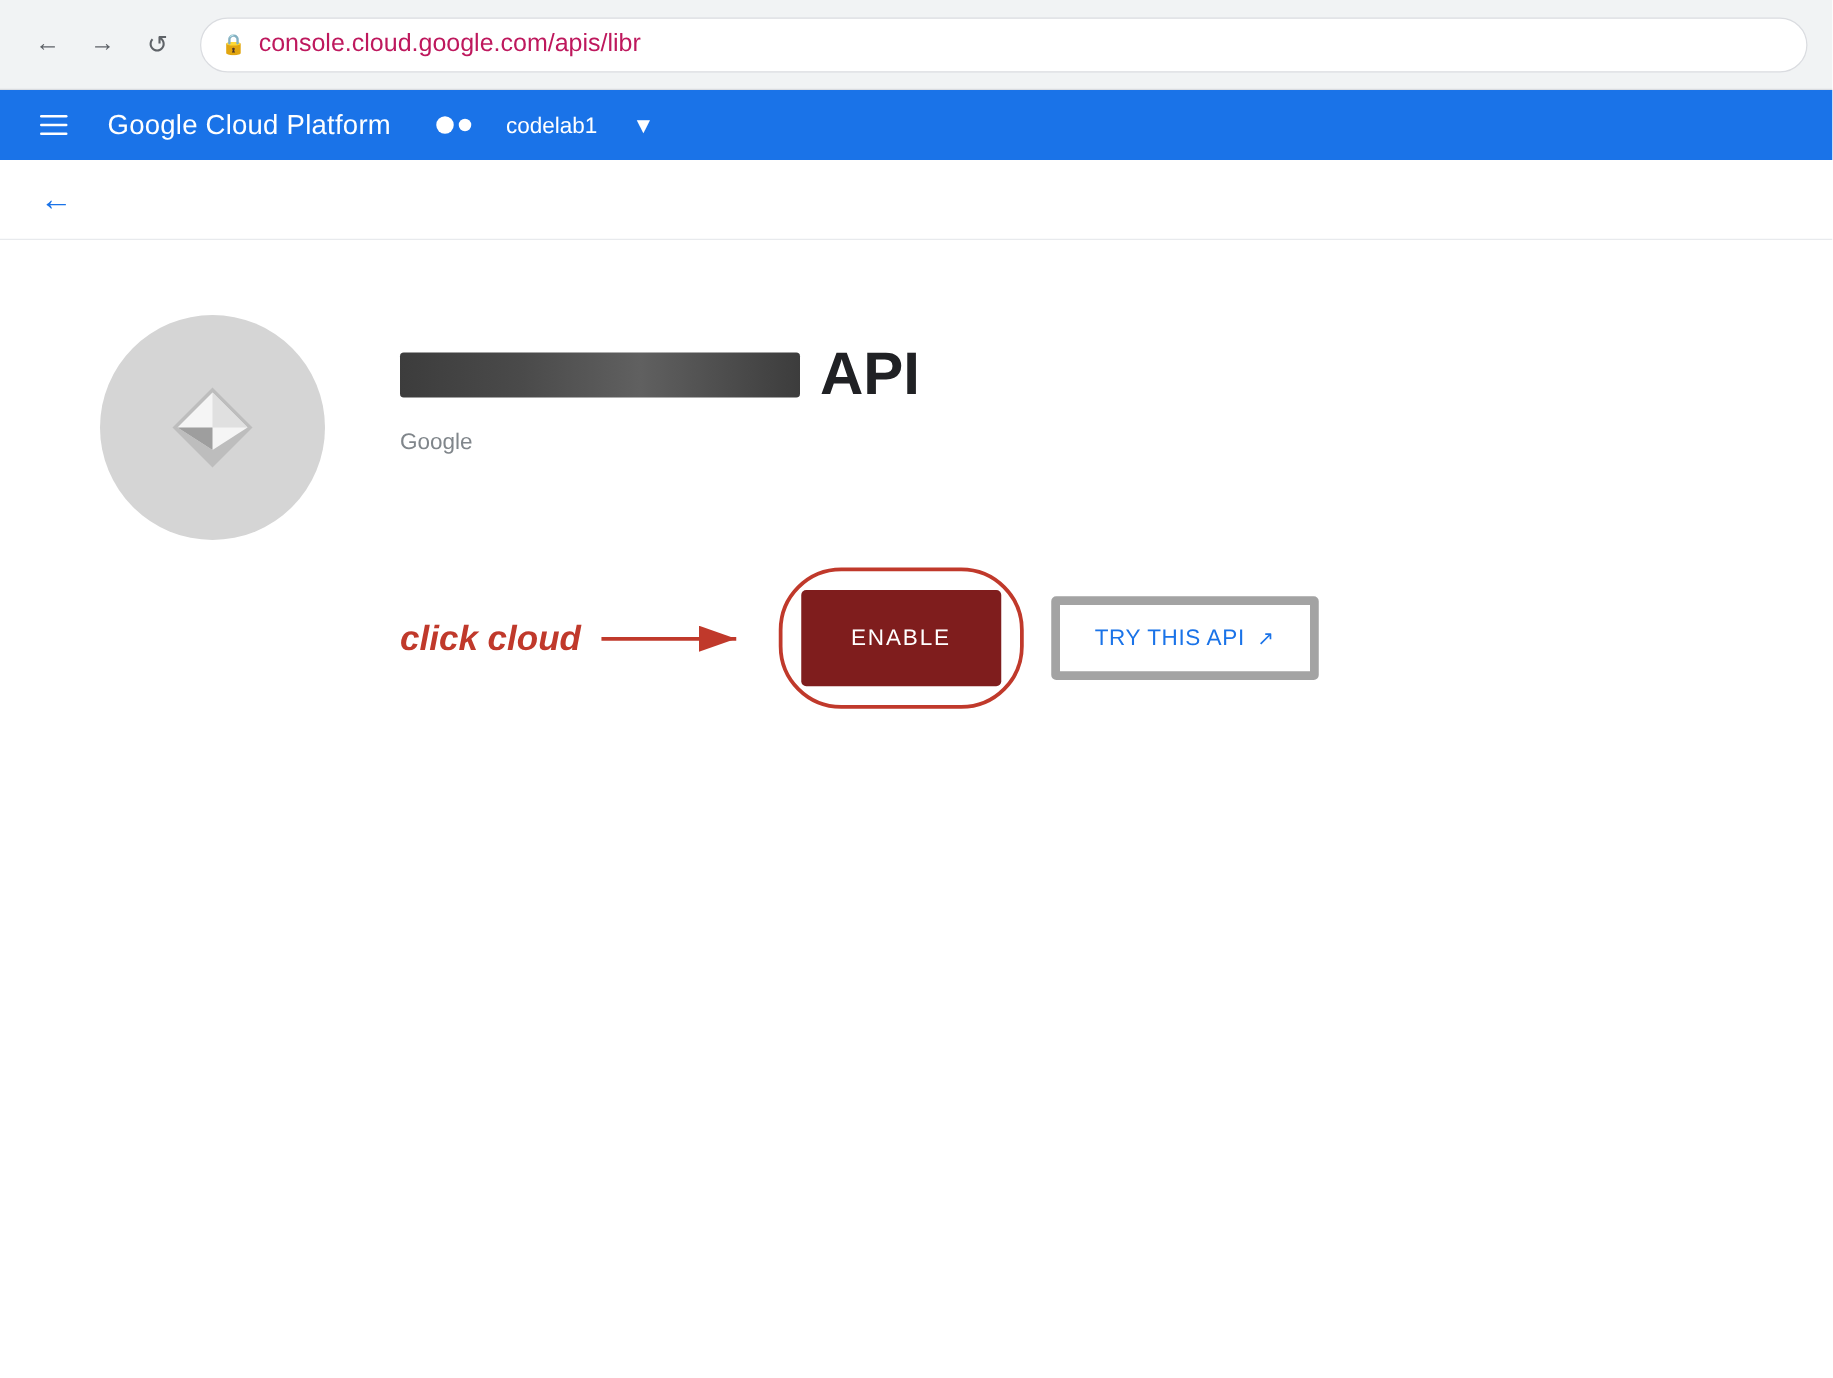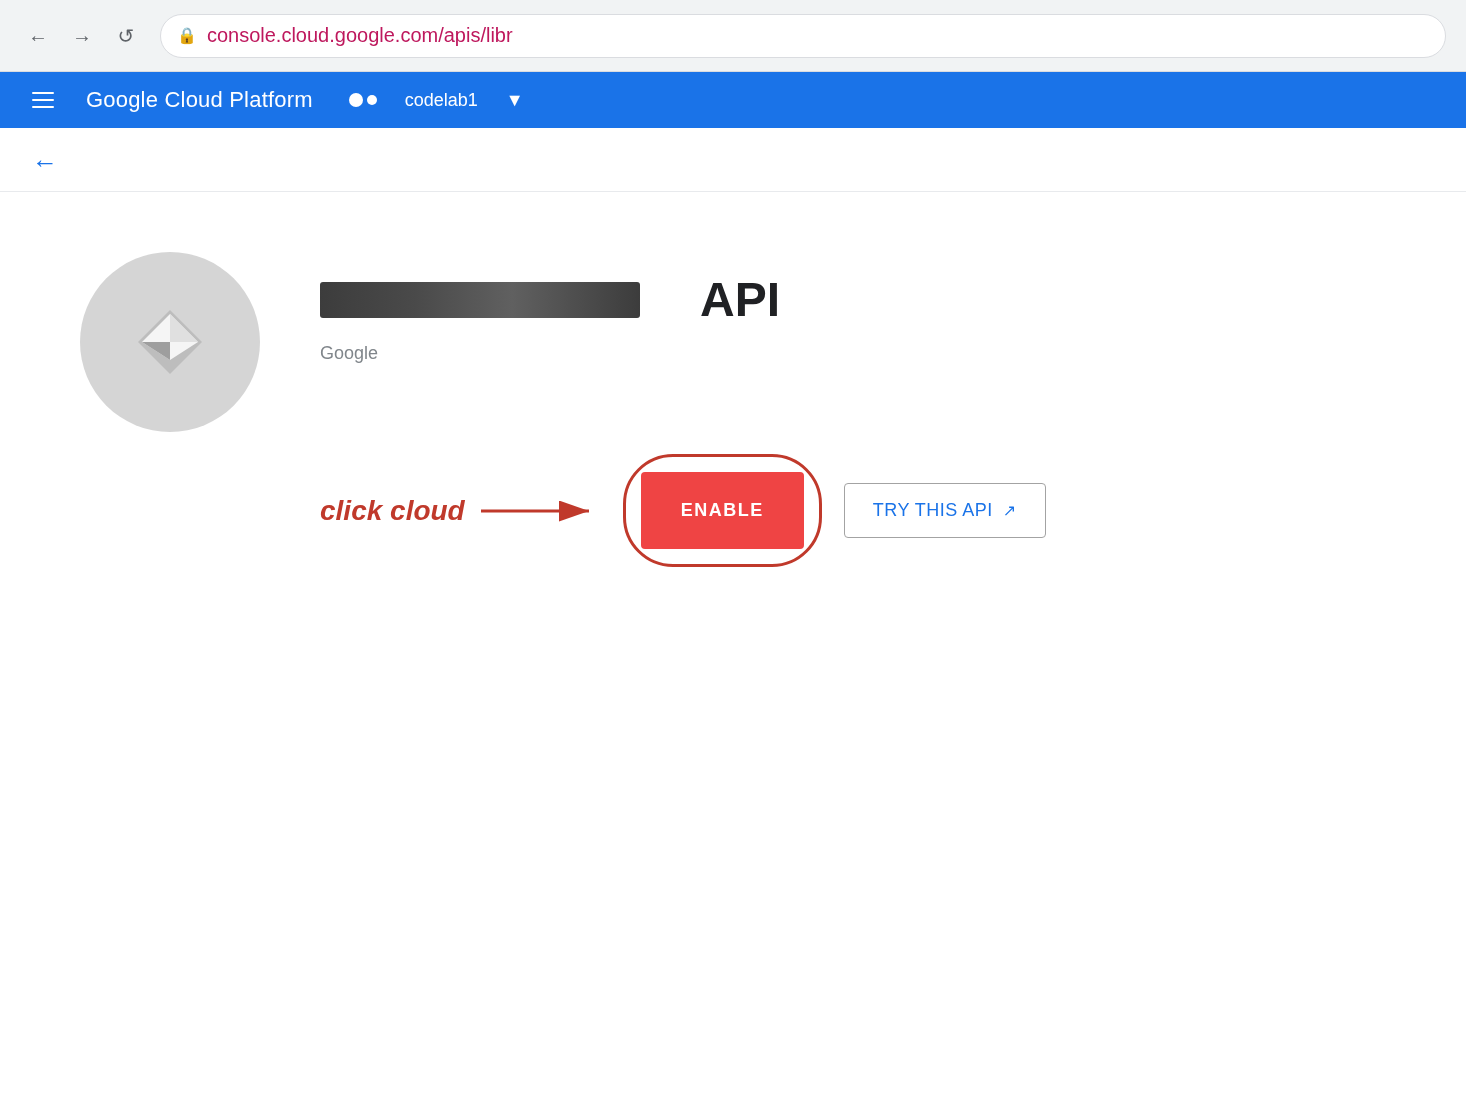--- a/index.html
+++ b/index.html
@@ -214,21 +214,20 @@
       height: 36px;
       background: linear-gradient(to right, #1a1a1a 0%, #2a2a2a 30%, #444 60%, #1a1a1a 100%);
       border-radius: 3px;
       opacity: 0.85;
     }
 
     .api-suffix {
       font-size: 48px;
       font-weight: 700;
       color: #202124;
-      margin-left: 44px;
     }
 
     .api-provider {
       font-size: 18px;
       color: #80868b;
       margin-top: 4px;
     }
 
     
     .buttons-row {
@@ -266,36 +265,36 @@
       top: -18px;
       left: -18px;
       right: -18px;
       bottom: -18px;
       border: 3px solid #c0392b;
       border-radius: 50px;
       pointer-events: none;
     }
 
     .enable-btn {
-      background: #ef4444;
+      background: #7f1d1d;
       color: #fff;
       border: none;
       padding: 28px 40px;
       font-size: 18px;
-      font-weight: 700;
+      font-weight: 400;
       letter-spacing: 1.5px;
       border-radius: 4px;
       cursor: pointer;
       text-transform: uppercase;
     }
 
     .try-api-btn {
       color: #1a73e8;
       background: #fff;
-      border: 1px solid #a3a3a3;
+      border: 7px solid #a3a3a3;
       padding: 16px 28px;
       font-size: 18px;
       font-weight: 500;
       border-radius: 4px;
       cursor: pointer;
       display: flex;
       align-items: center;
       gap: 10px;
       letter-spacing: 0.5px;
     }

